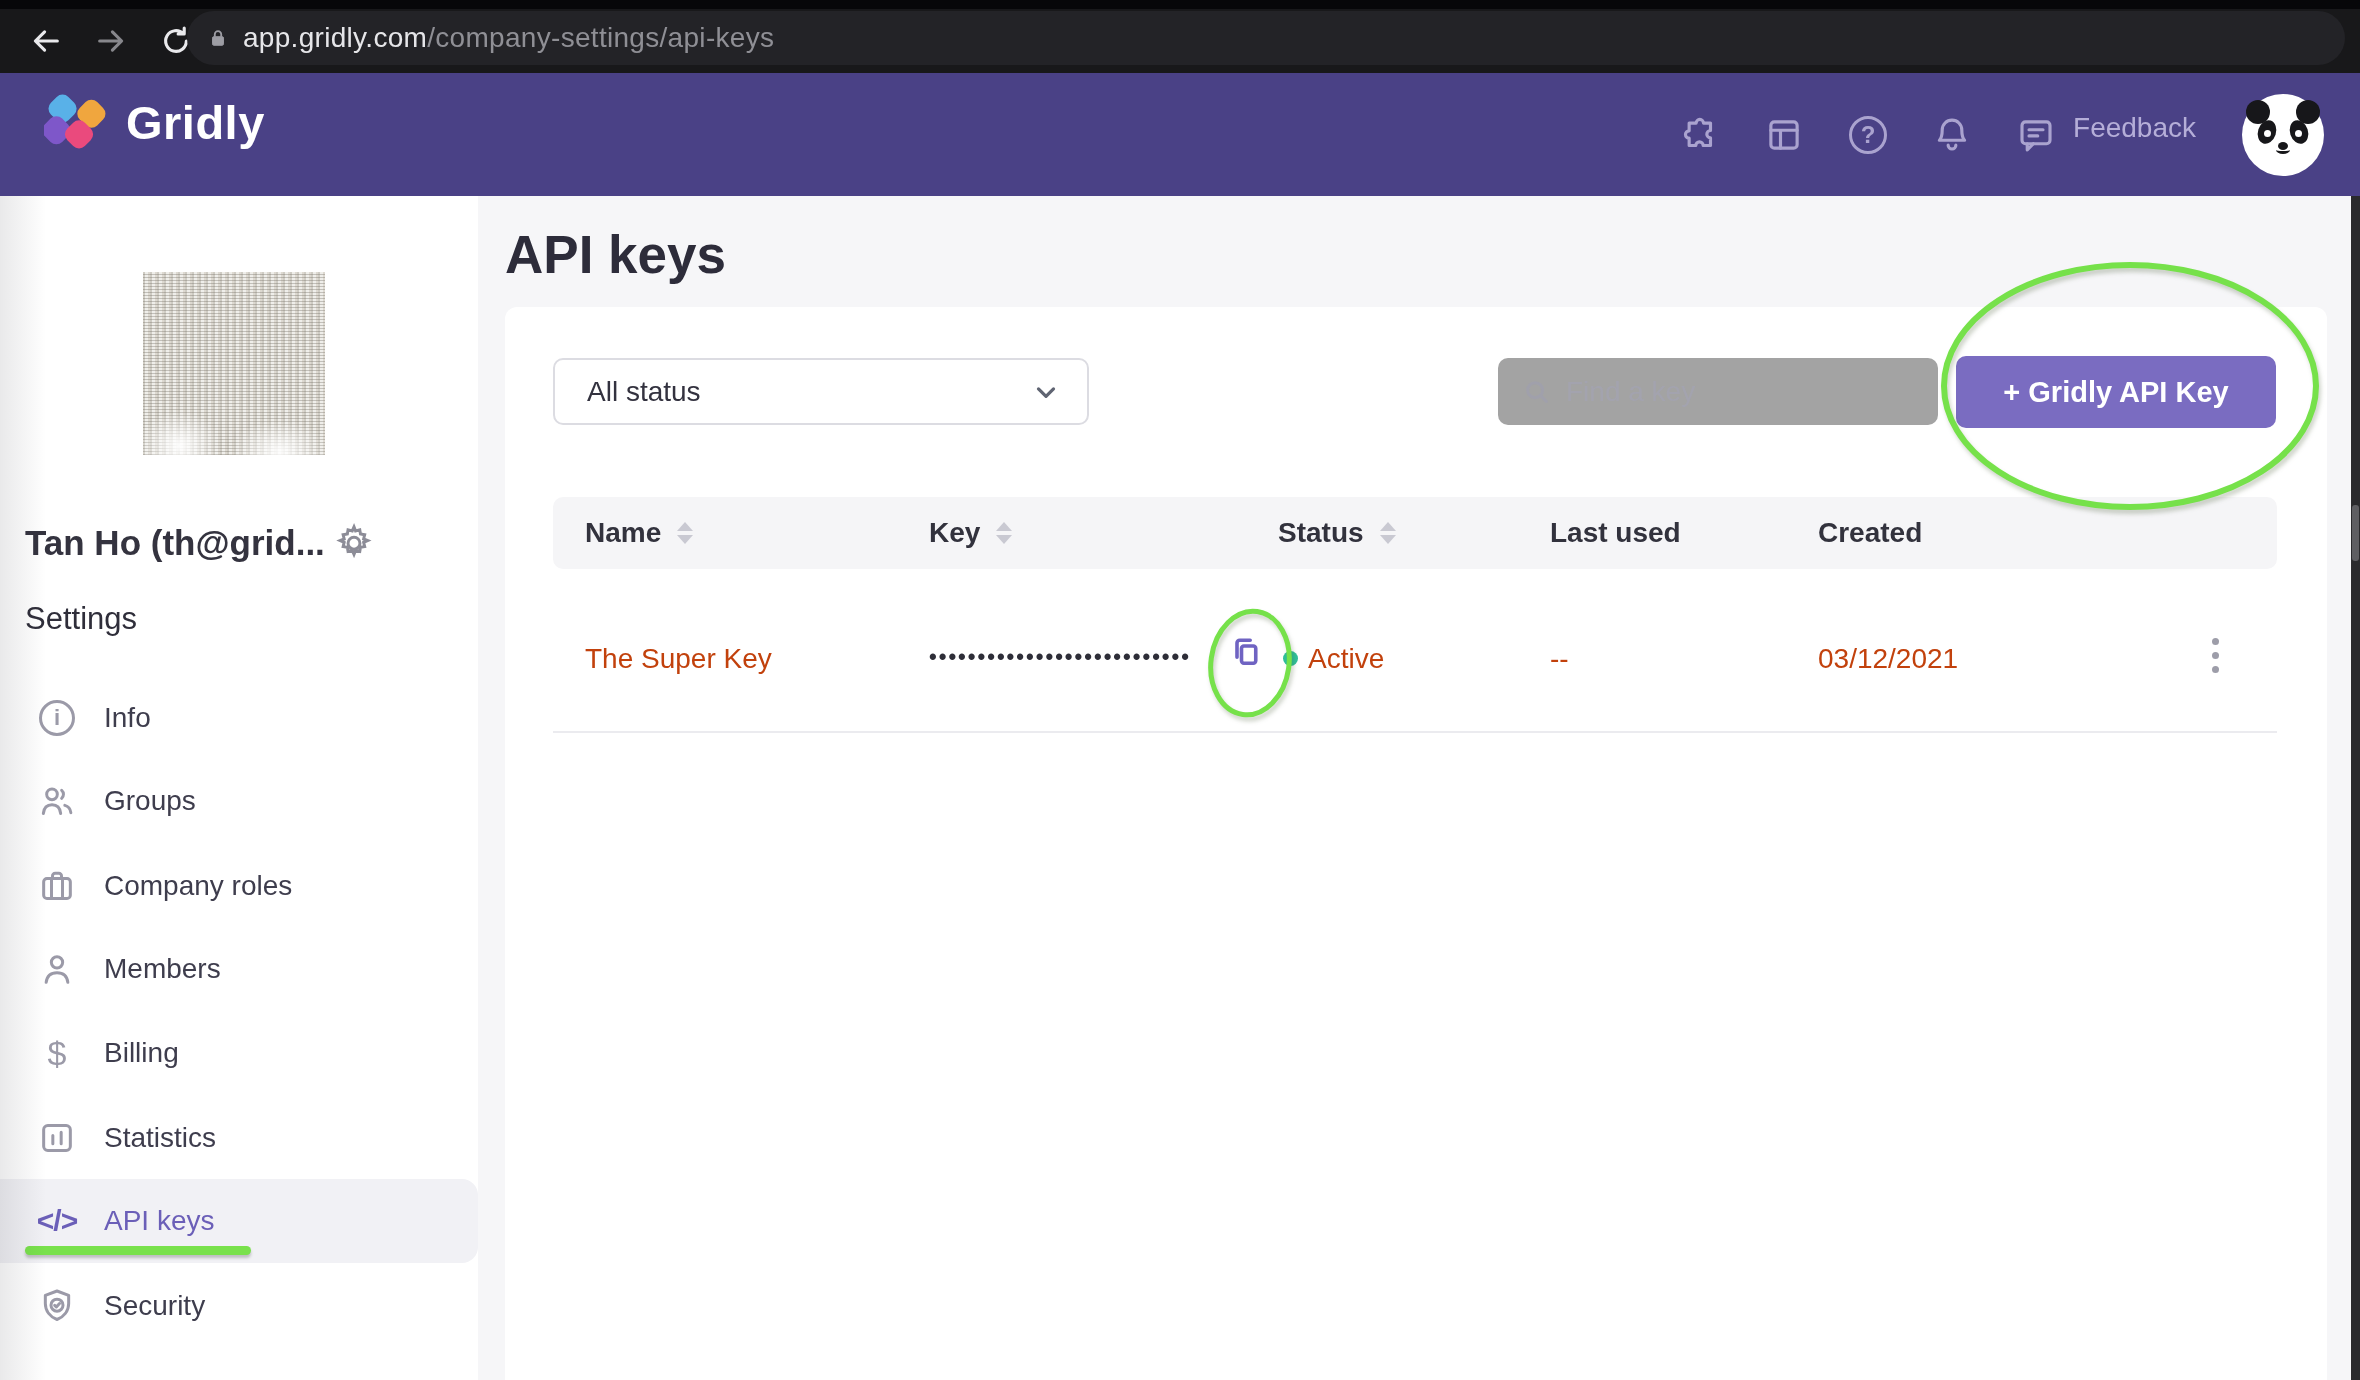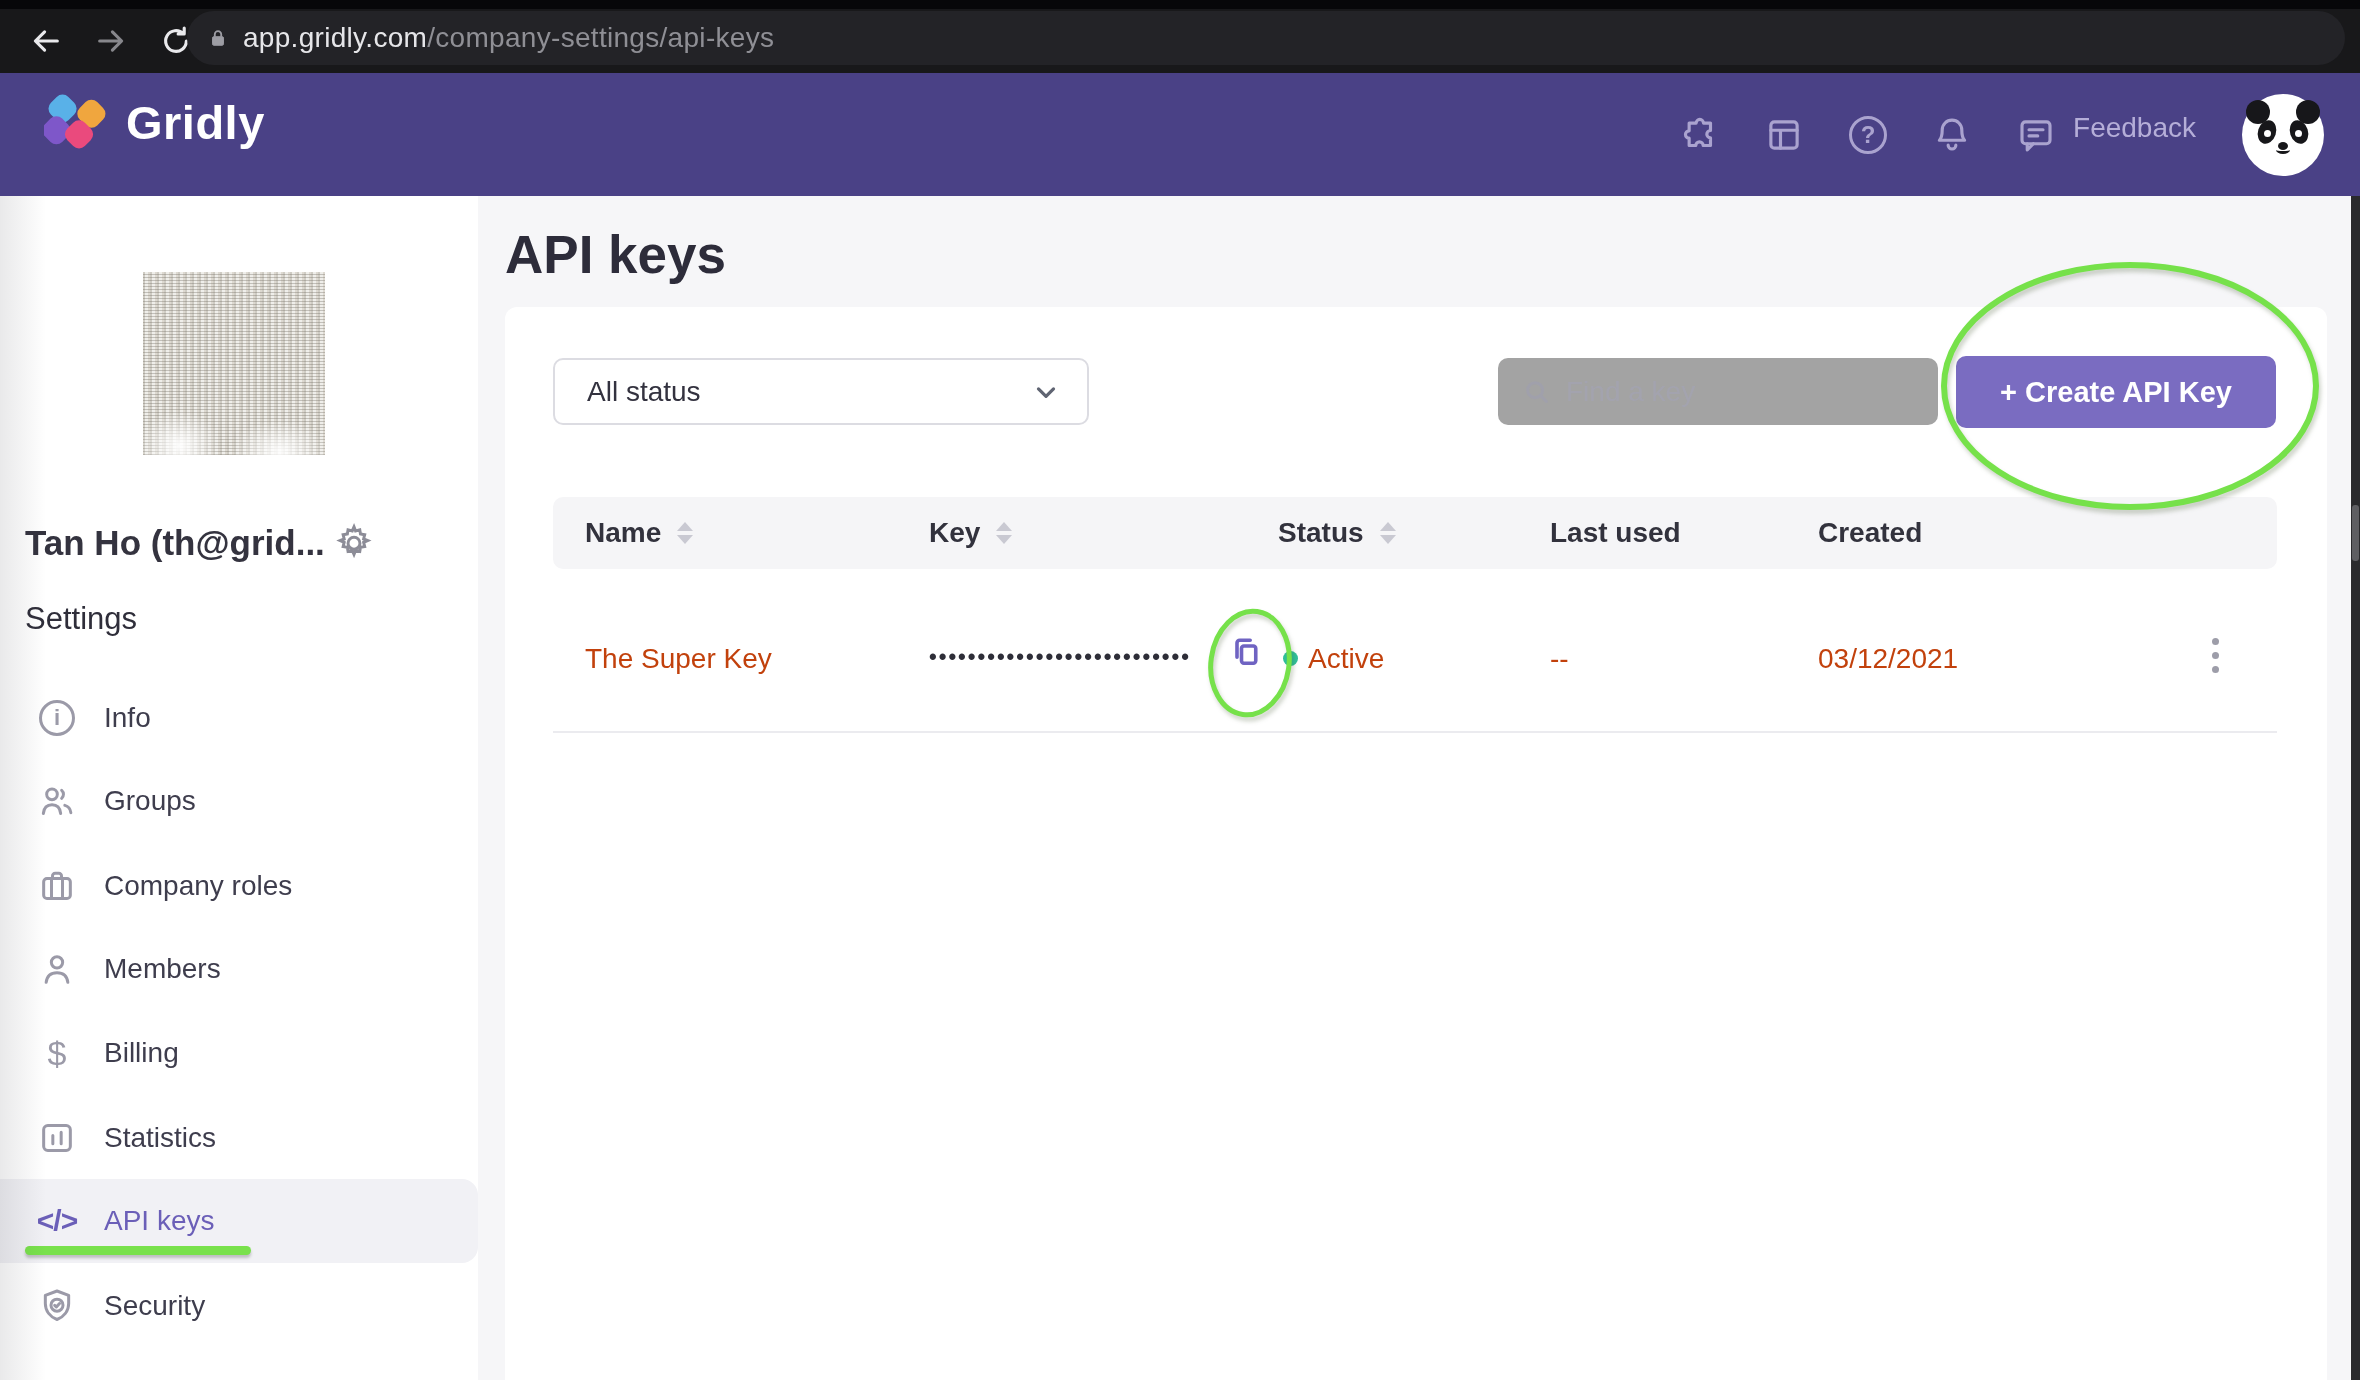--- a/index.html
+++ b/index.html
@@ -296,21 +296,21 @@
       </div>
 
       <div class="search-box">
         <svg viewBox="0 0 24 24">
             <circle cx="10.5" cy="10.5" r="6"></circle>
             <path d="M15 15l4.5 4.5"></path>
           </svg>
         <input class="search-input" type="text" placeholder="Find a key" style="">
       </div>
 
-      <button class="create-btn">+ Create API Key</button>
+      <button class="create-btn">+ Gridly API Key</button>
 
       <div class="tbl-header">
         <div class="th sortable" style="left:32px">
           <span>Name</span>
           <span class="sort">
               <i class="up"></i>
               <i class="down"></i>
             </span>
         </div>
         <div class="th sortable" style="left:376px">

